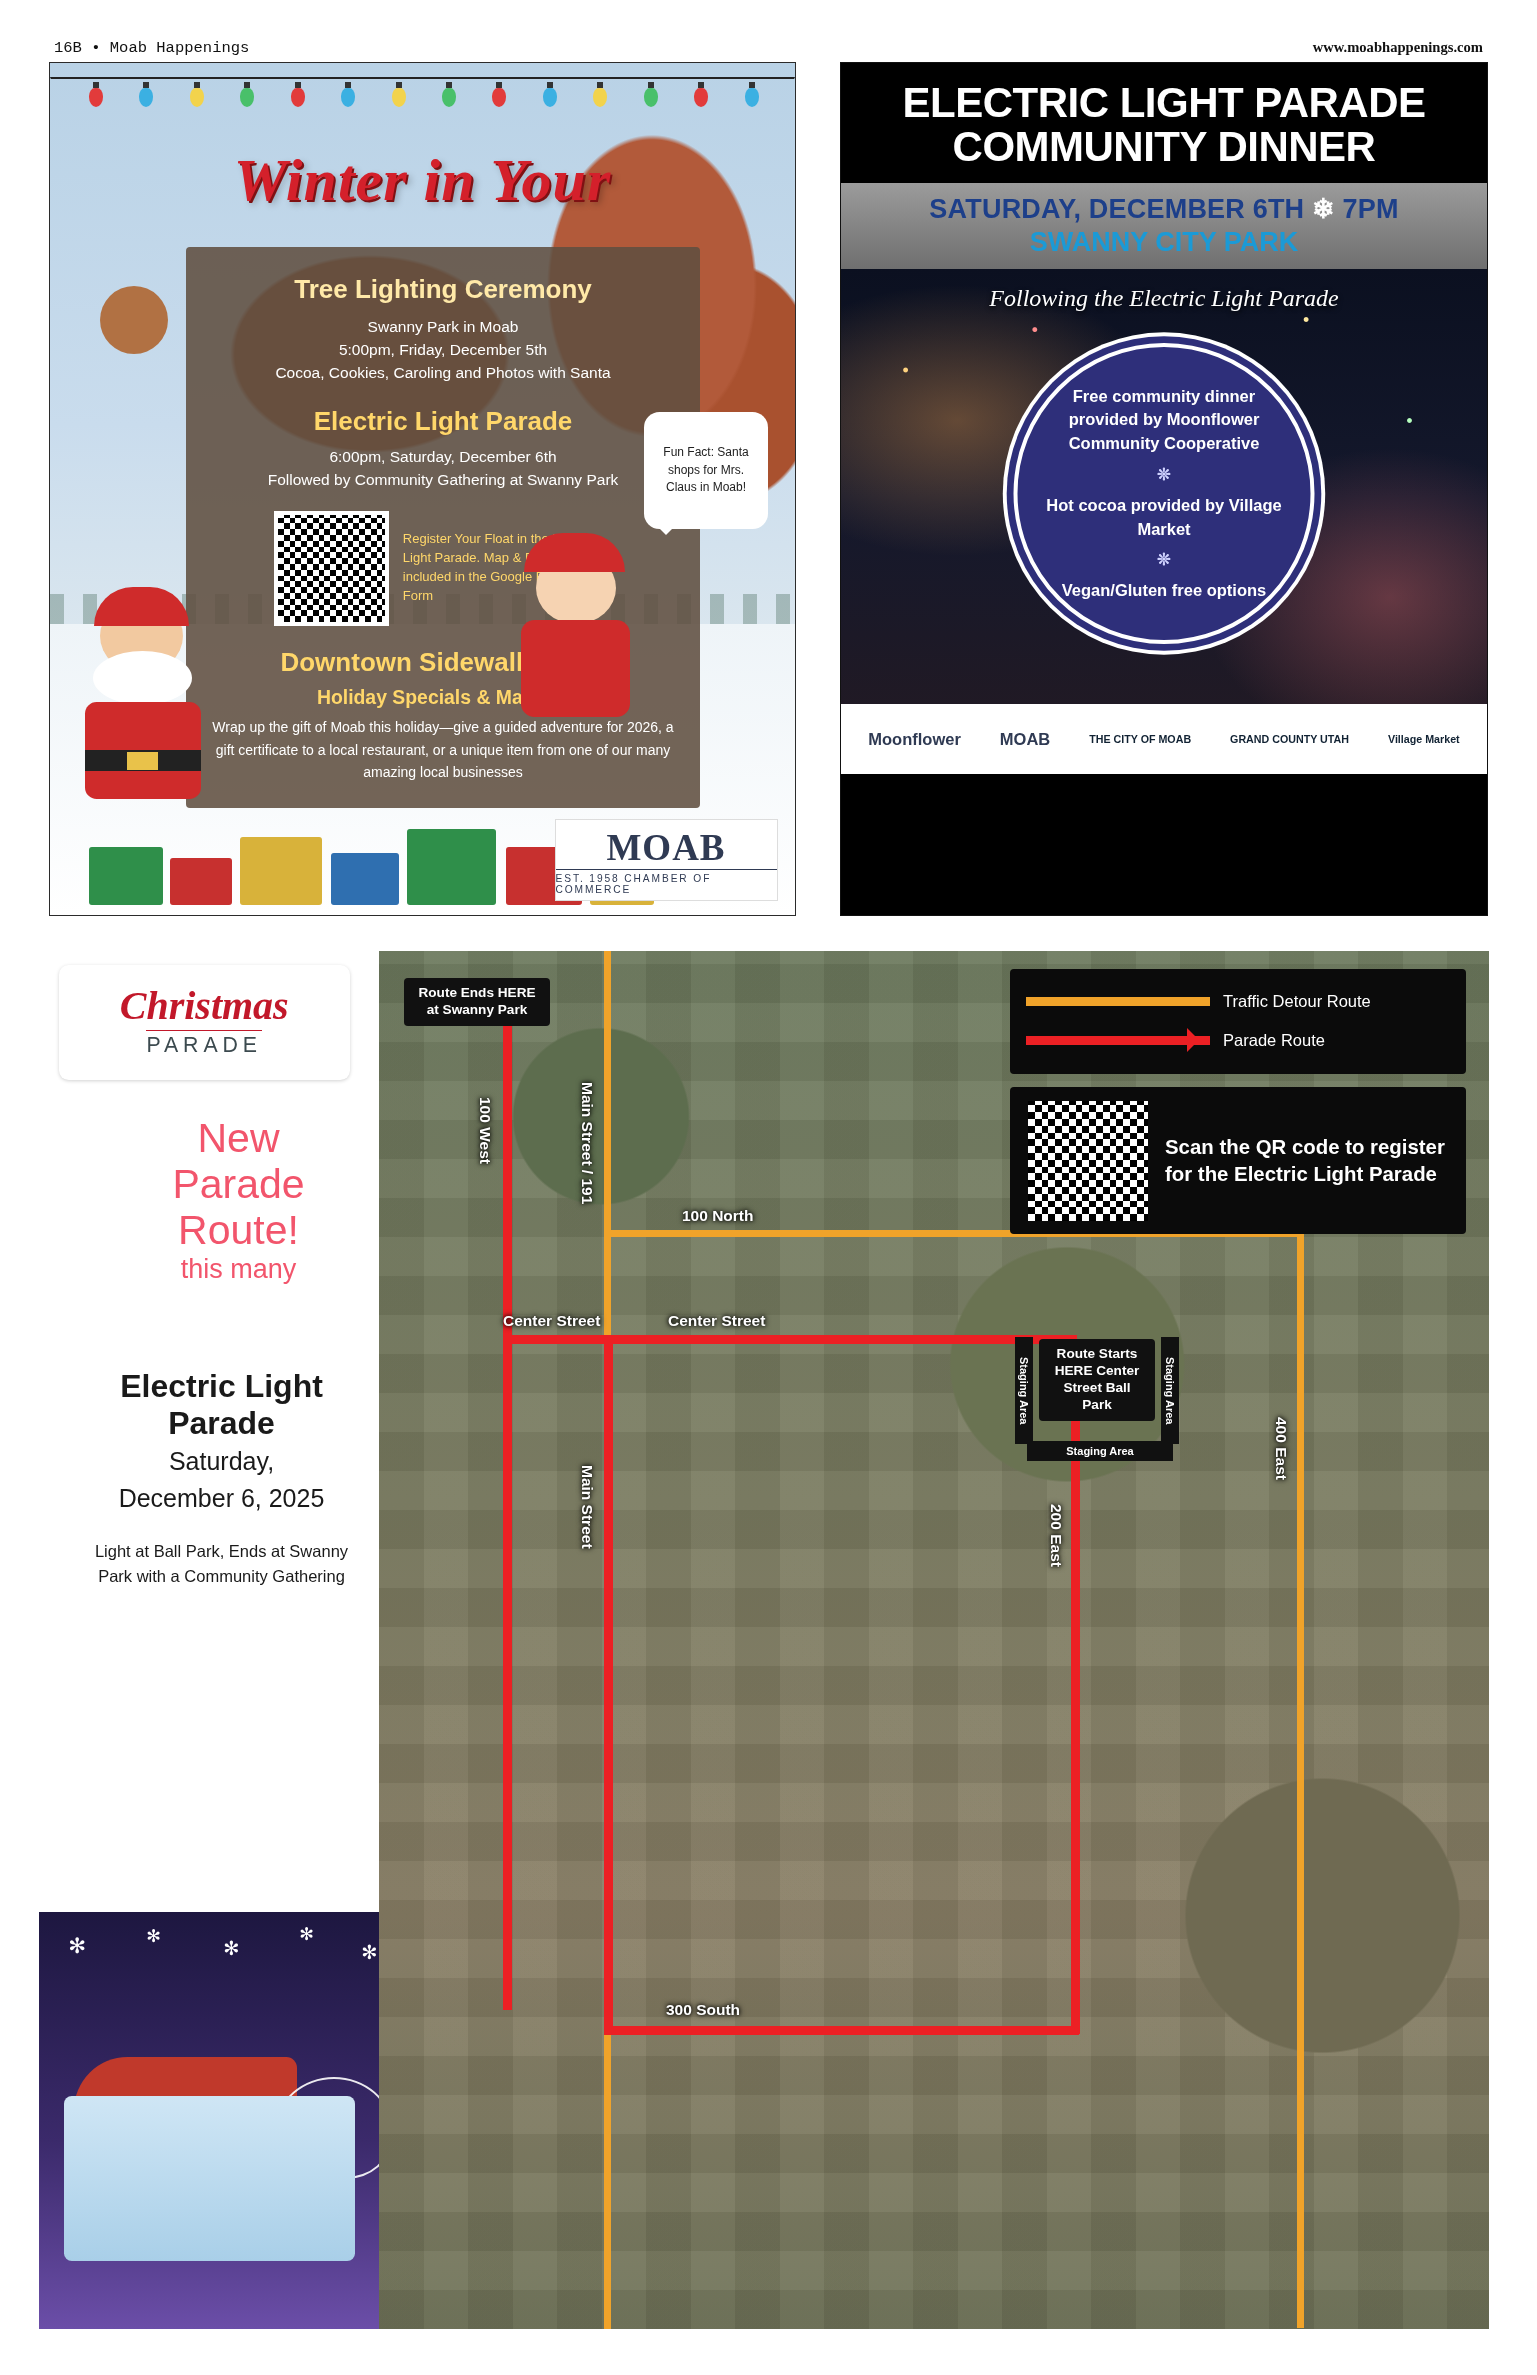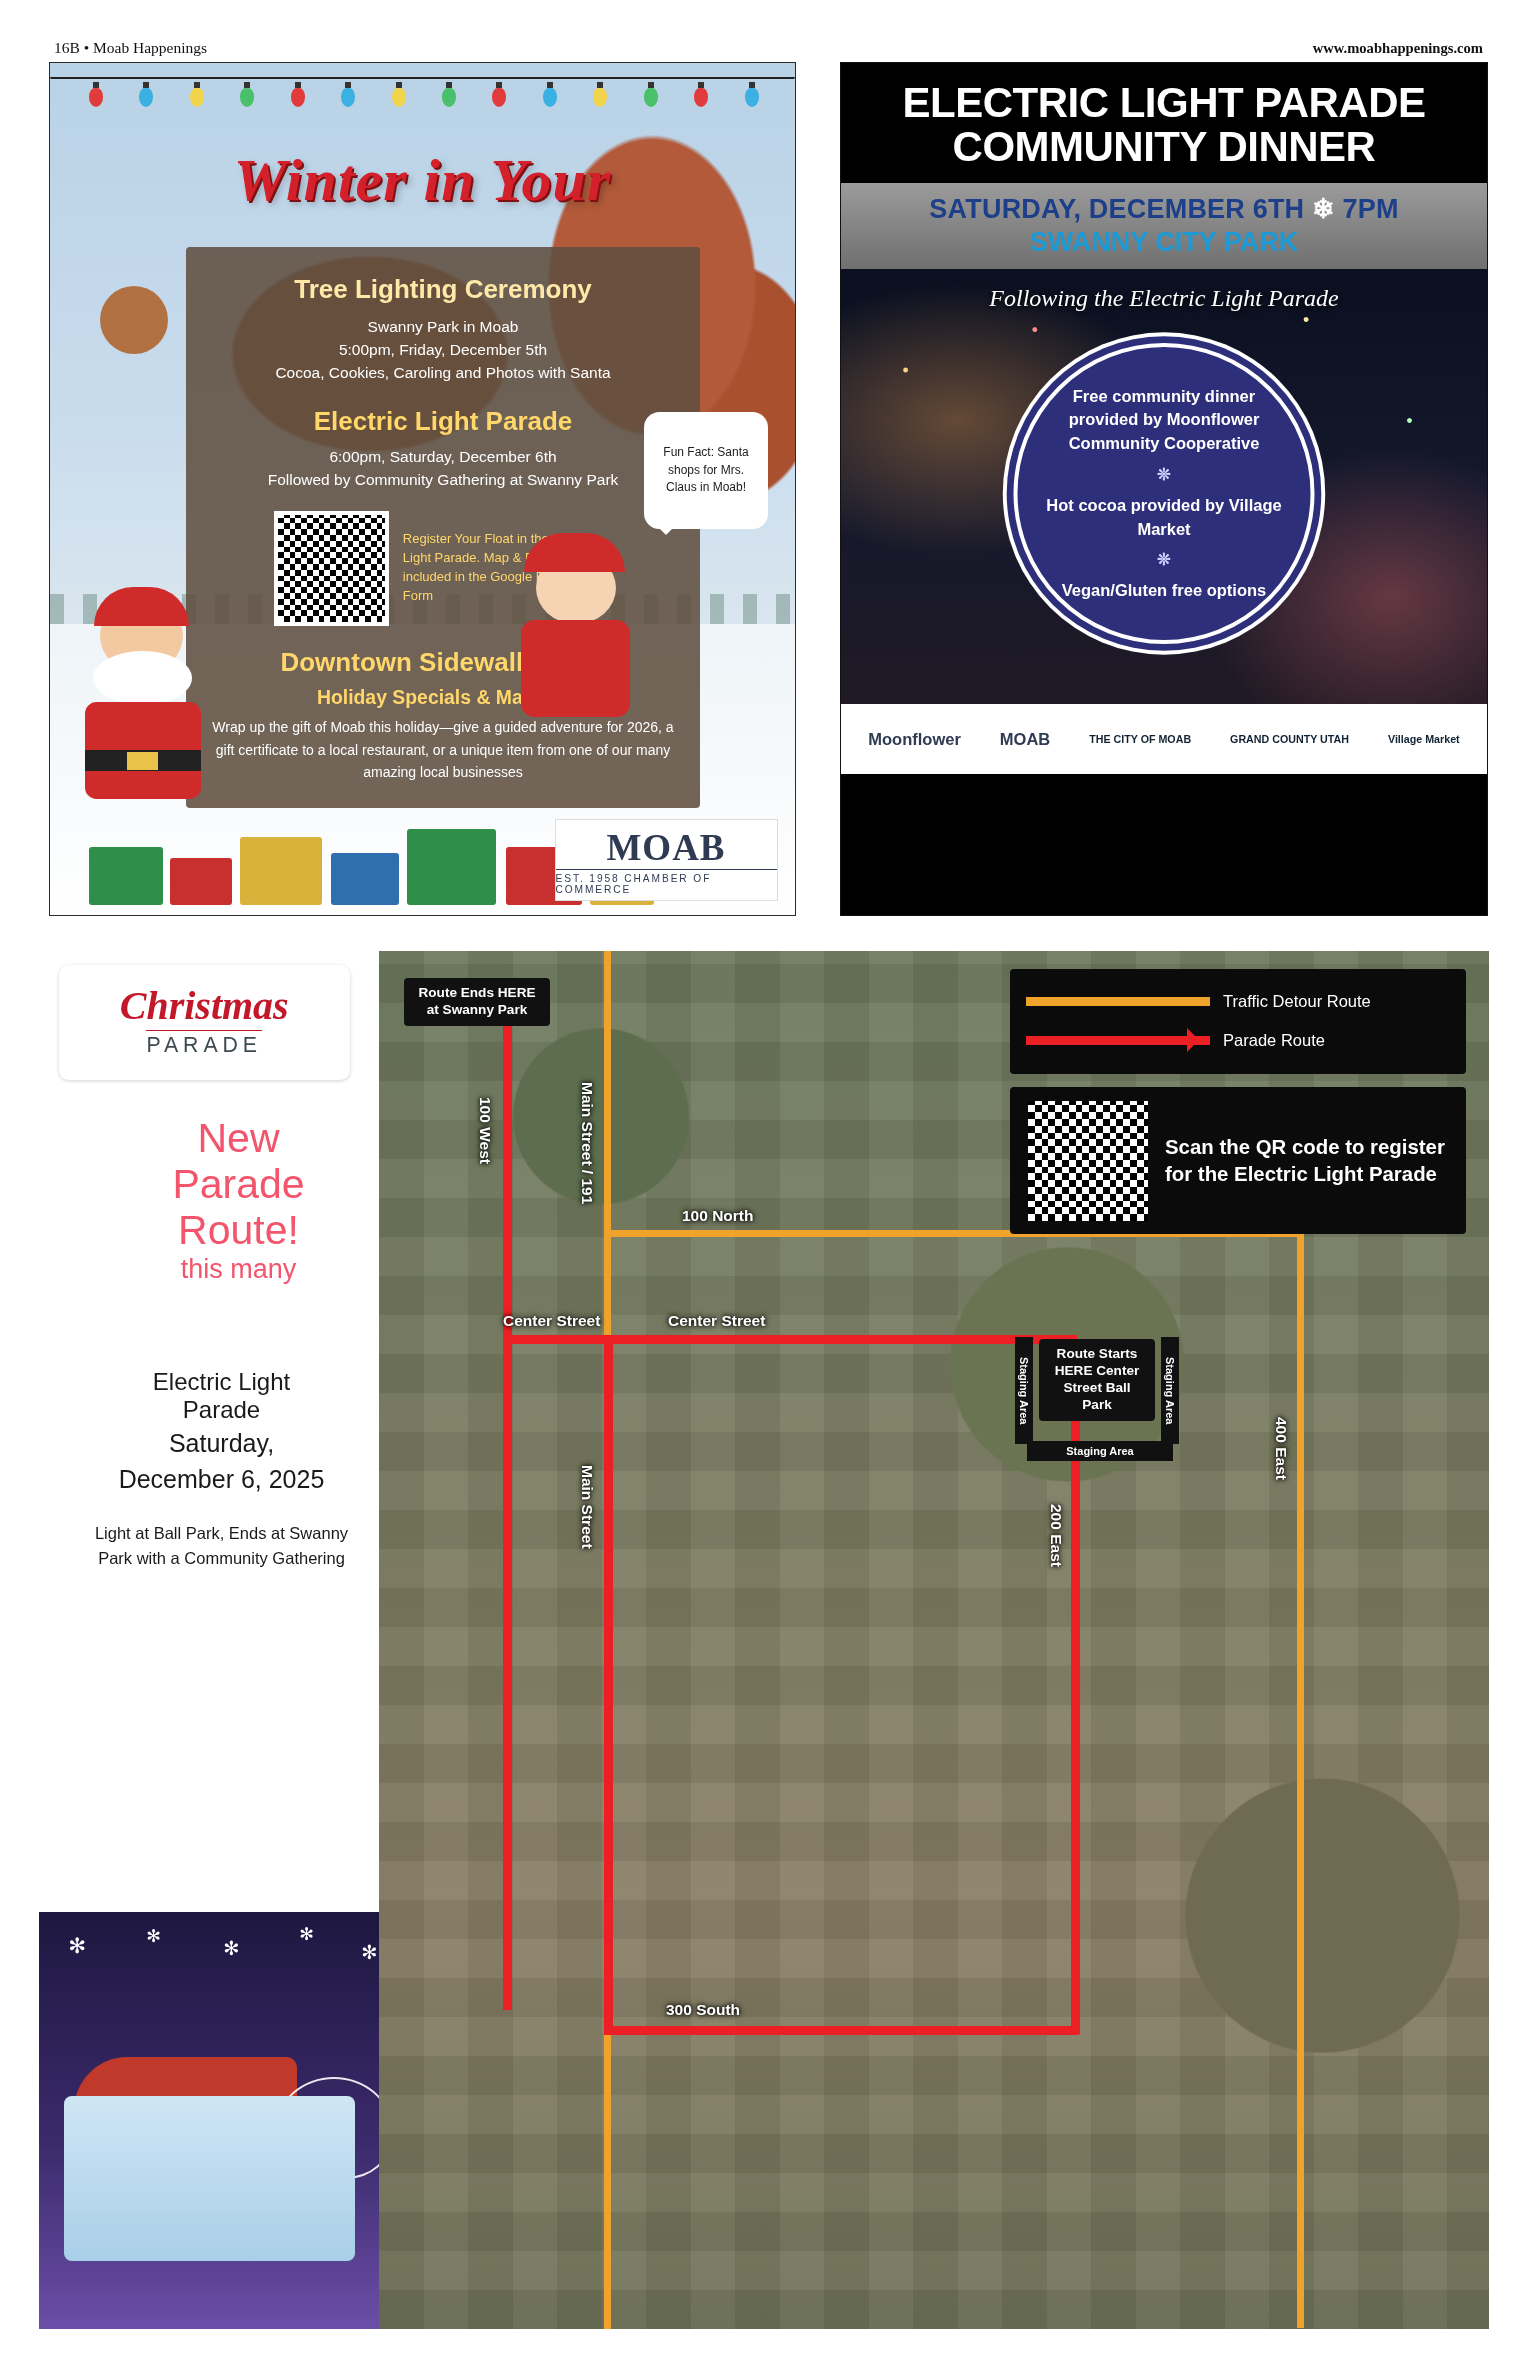--- a/index.html
+++ b/index.html
@@ -15,21 +15,21 @@
     position: absolute; inset: 0;
     background: #ffffff;
     padding: 0;
   }
   
   .runhead {
     position: absolute; top: 39px; left: 54px; right: 54px;
     display: flex; justify-content: space-between; align-items: baseline;
     font-size: 14.6px; color: #111;
   }
-  .runhead .left { font-family: Liberation Serif, serif; font-size: 15.5px; }
+  .runhead .left { font-family: Liberation Mono, monospace; font-size: 15.5px; }
   .runhead .right { font-family: "Liberation Serif", serif; font-size: 14.6px; font-weight: bold; }
 
   
   .ad-winter {
     position: absolute; left: 49px; top: 62px; width: 747px; height: 854px;
     border: 1.9px solid #2b2b2b;
     overflow: hidden;
     background: linear-gradient(#bcd4e6 0%, #cfe0ec 45%, #e8eef2 100%);
   }
   .sky-rock {
@@ -184,21 +184,21 @@
   }
   .new-route {
     position:absolute; left: 78px; top: 165px; width: 223px; text-align:center;
     color:#f2556c; font-size: 41px; line-height: 1.12;
   }
   .new-route .small { font-size: 27px; }
   .eventblock {
     position:absolute; left: 39px; top: 417px; width: 267px; text-align:center;
     color:#1a1a1a;
   }
-  .eventblock .t1 { font-size: 24px; line-height:1.15; }
+  .eventblock .t1 { font-size: 32px; line-height:1.15;font-weight:bold; }
   .eventblock .t2 { font-size: 25px; line-height:1.3; margin-top: 3.9px;}
   .eventblock .t3 { font-size: 16.5px; line-height:1.5; margin-top: 25px;}
   .parade-photo {
     position:absolute; left: -9.7px; bottom: 0; width: 378px; height: 417px;
     background: linear-gradient(#1d1740, #3b2a6b 55%, #6b4ea8 100%);
     overflow:hidden;
   }
   .pp-float {
     position:absolute; left: 25px; bottom: 68px; width: 291px; height: 165px;
     background: linear-gradient(#cfe6f5,#a9cfe8); border-radius: 7.8px;

